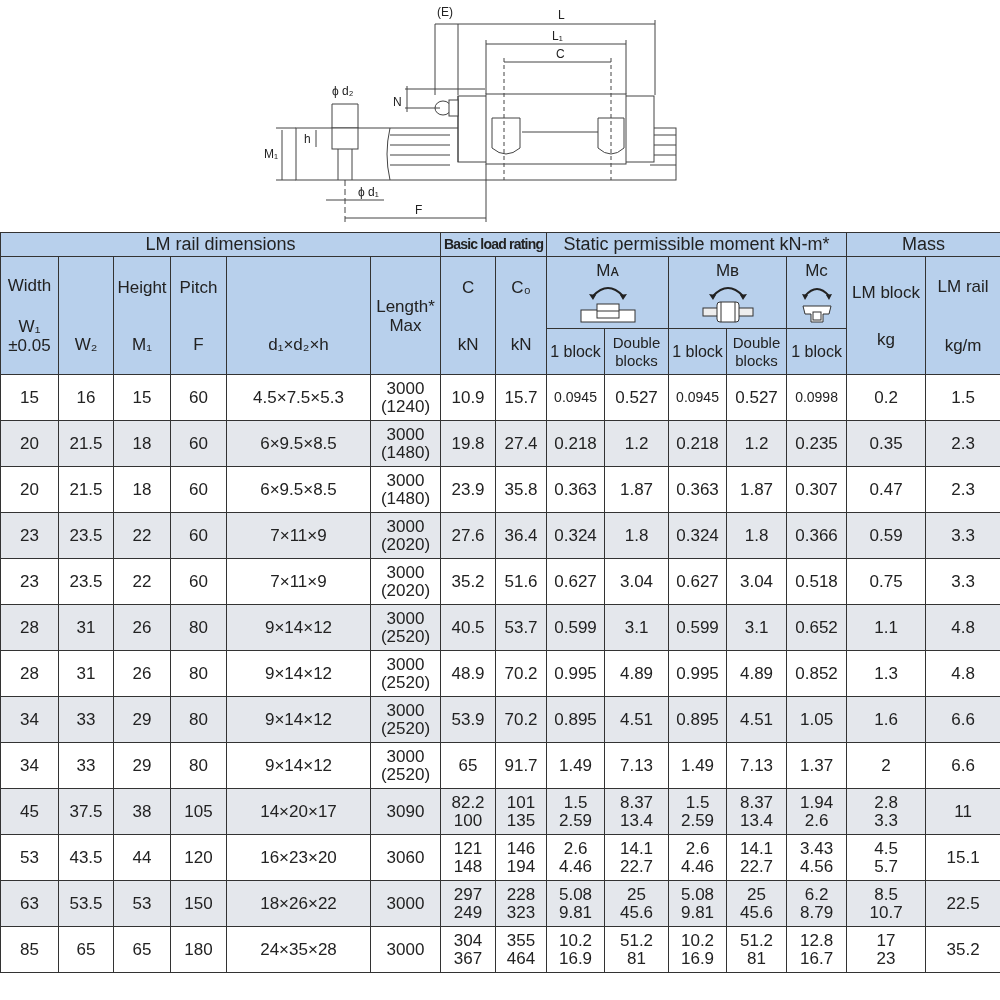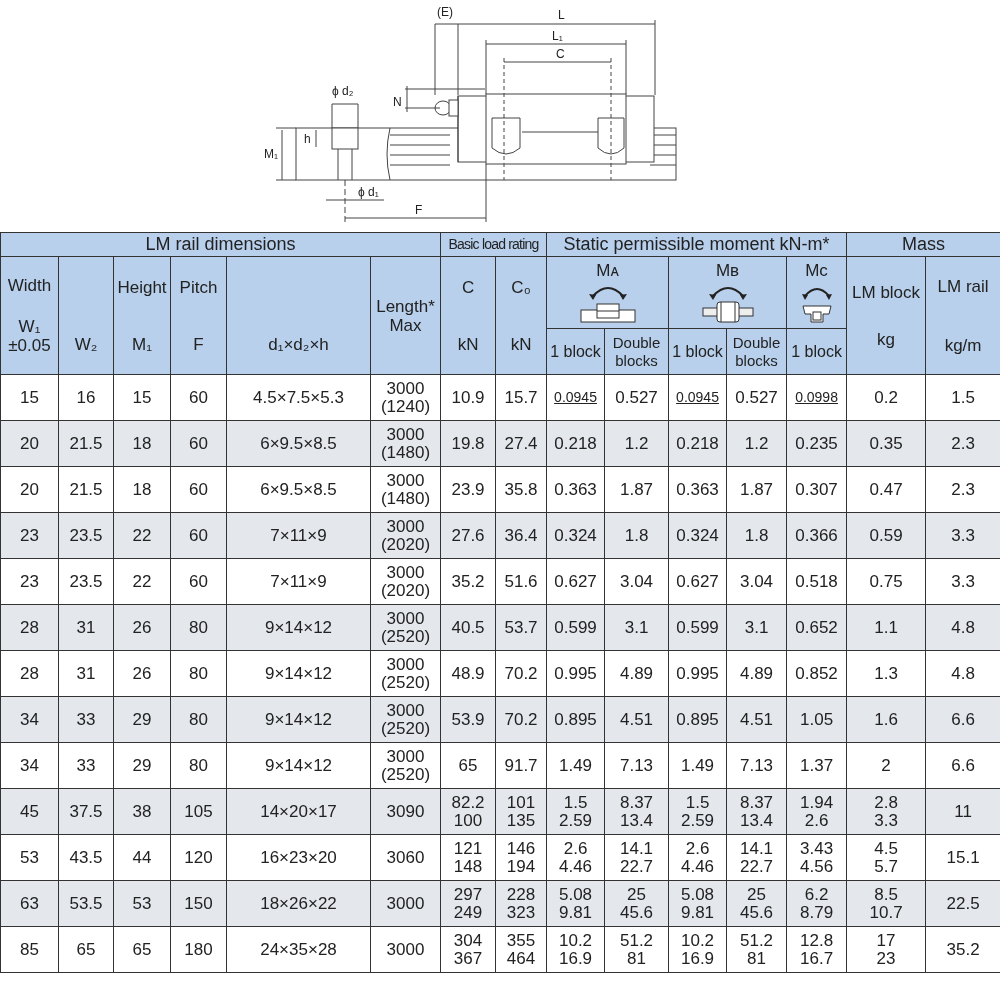--- a/index.html
+++ b/index.html
@@ -2,28 +2,28 @@
 <html><head>
 <meta charset="utf-8">
 <style>
   html,body{margin:0;padding:0;background:#fff;}
   body{width:1000px;height:1000px;overflow:hidden;position:relative;font-family:"Liberation Sans",sans-serif;color:#222;}
   .drawing{position:absolute;left:250px;top:0;width:450px;height:230px;}
   table{position:absolute;left:0;top:232px;width:1000px;border-collapse:collapse;table-layout:fixed;}
   td,th{border:1.5px solid #333;text-align:center;vertical-align:middle;padding:0;font-weight:normal;overflow:hidden;}
   th{background:#b8d0ec;font-size:17px;line-height:19px;}
   .r1 th{height:23px;font-size:18px;}
-  .r1 th.narrow{font-size:14px;letter-spacing:-0.8px;}
+  .r1 th.narrow{font-size:14px;letter-spacing:-0.8px;font-weight:bold;}
   .r2 th{height:71px;}
   .r3 th{height:45px;}
   .r3 th.small{font-size:16px;line-height:18px;}
   .r3 th.dbl{font-size:15px;line-height:18px;}
   td{font-size:17px;line-height:19px;height:45px;}
   tr.alt td{background:#e4e7ec;}
-  td.tiny{font-size:14px;text-decoration:underline;}
+  td.tiny{font-size:14px;}
   td .l{display:block;line-height:18px;}
   .ic{display:block;margin:0 auto;}
 </style>
 </head>
 <body>
 
 <svg class="drawing" viewBox="0 0 450 230" width="450" height="230">
   <g stroke="#444" fill="none" stroke-width="1">
 
     <rect x="46" y="128" width="380" height="52" fill="#fff"></rect>

